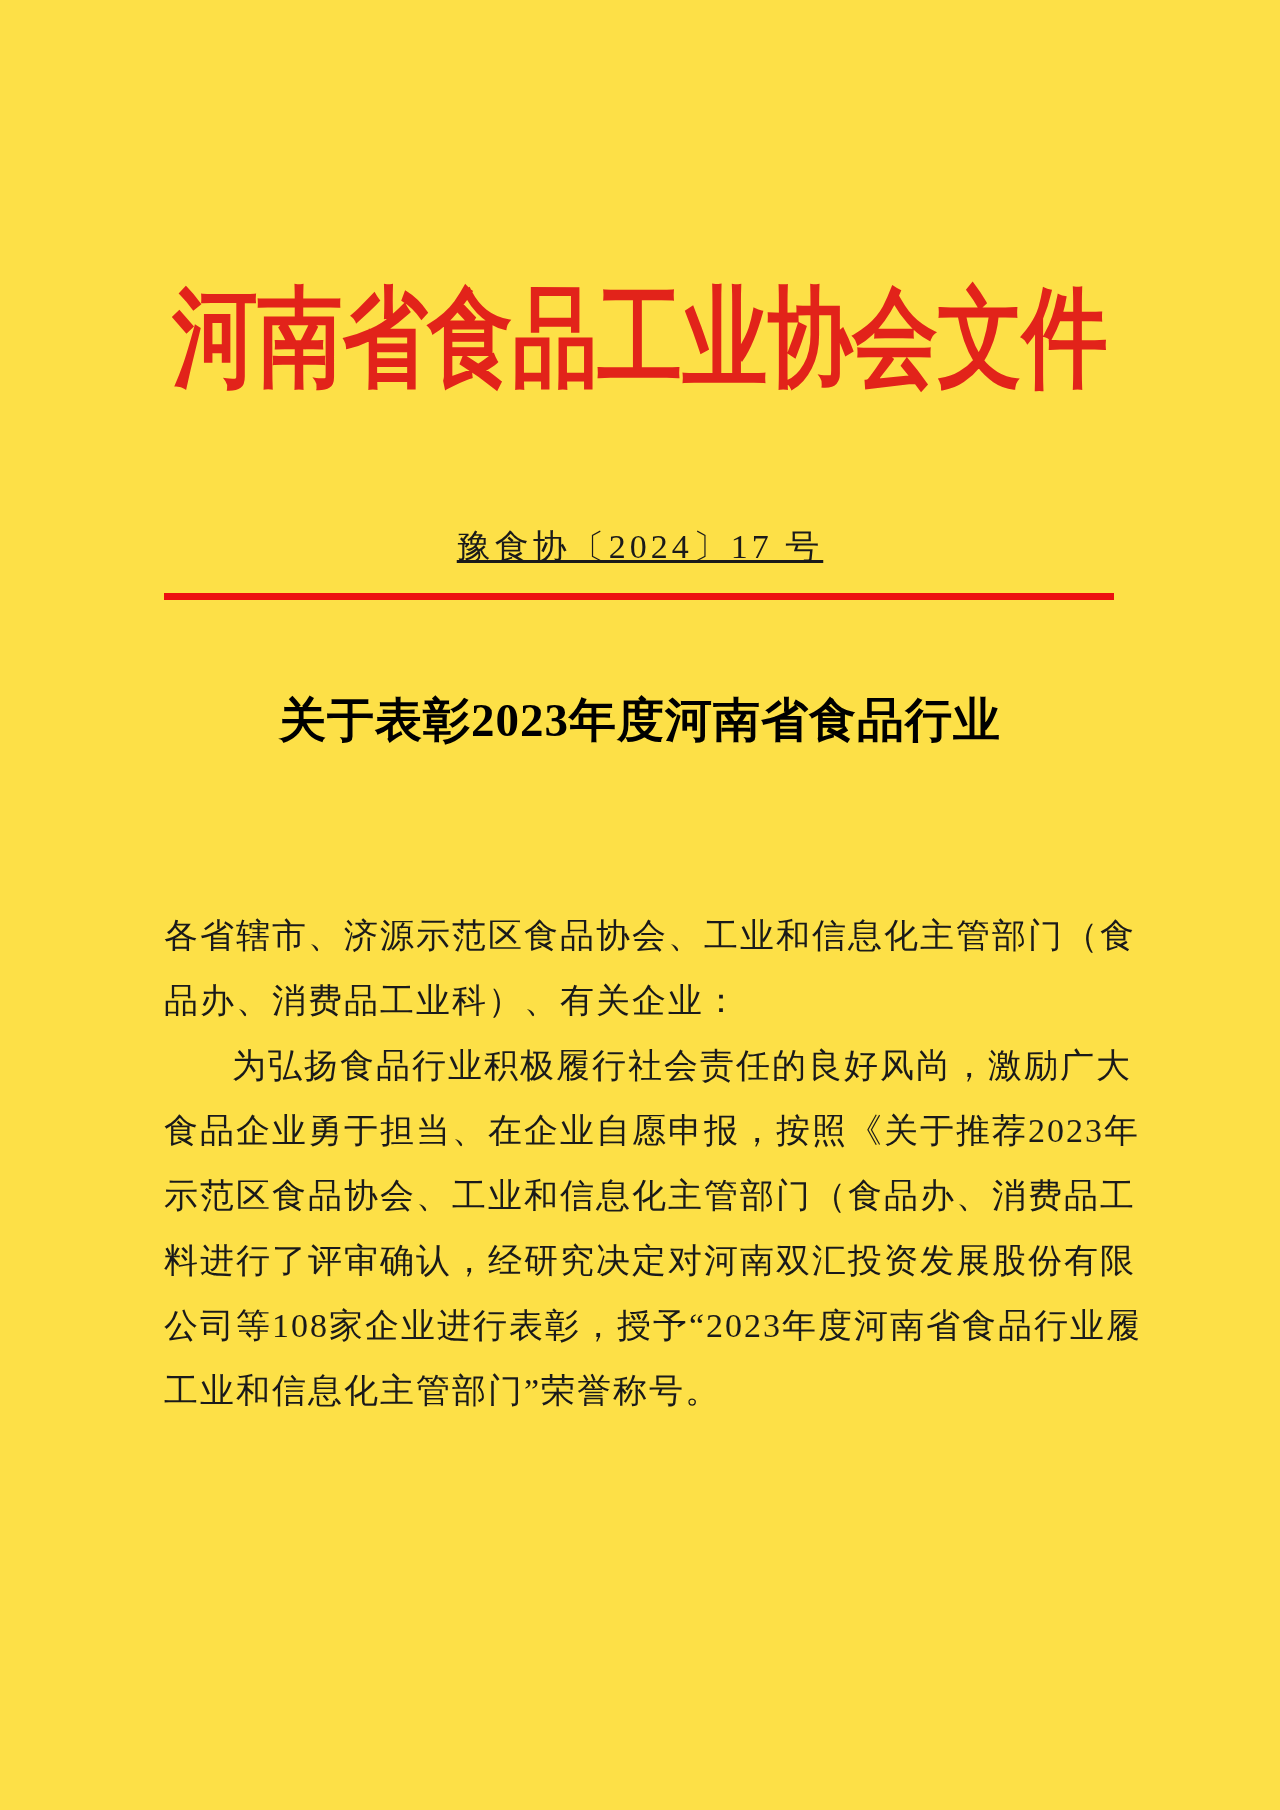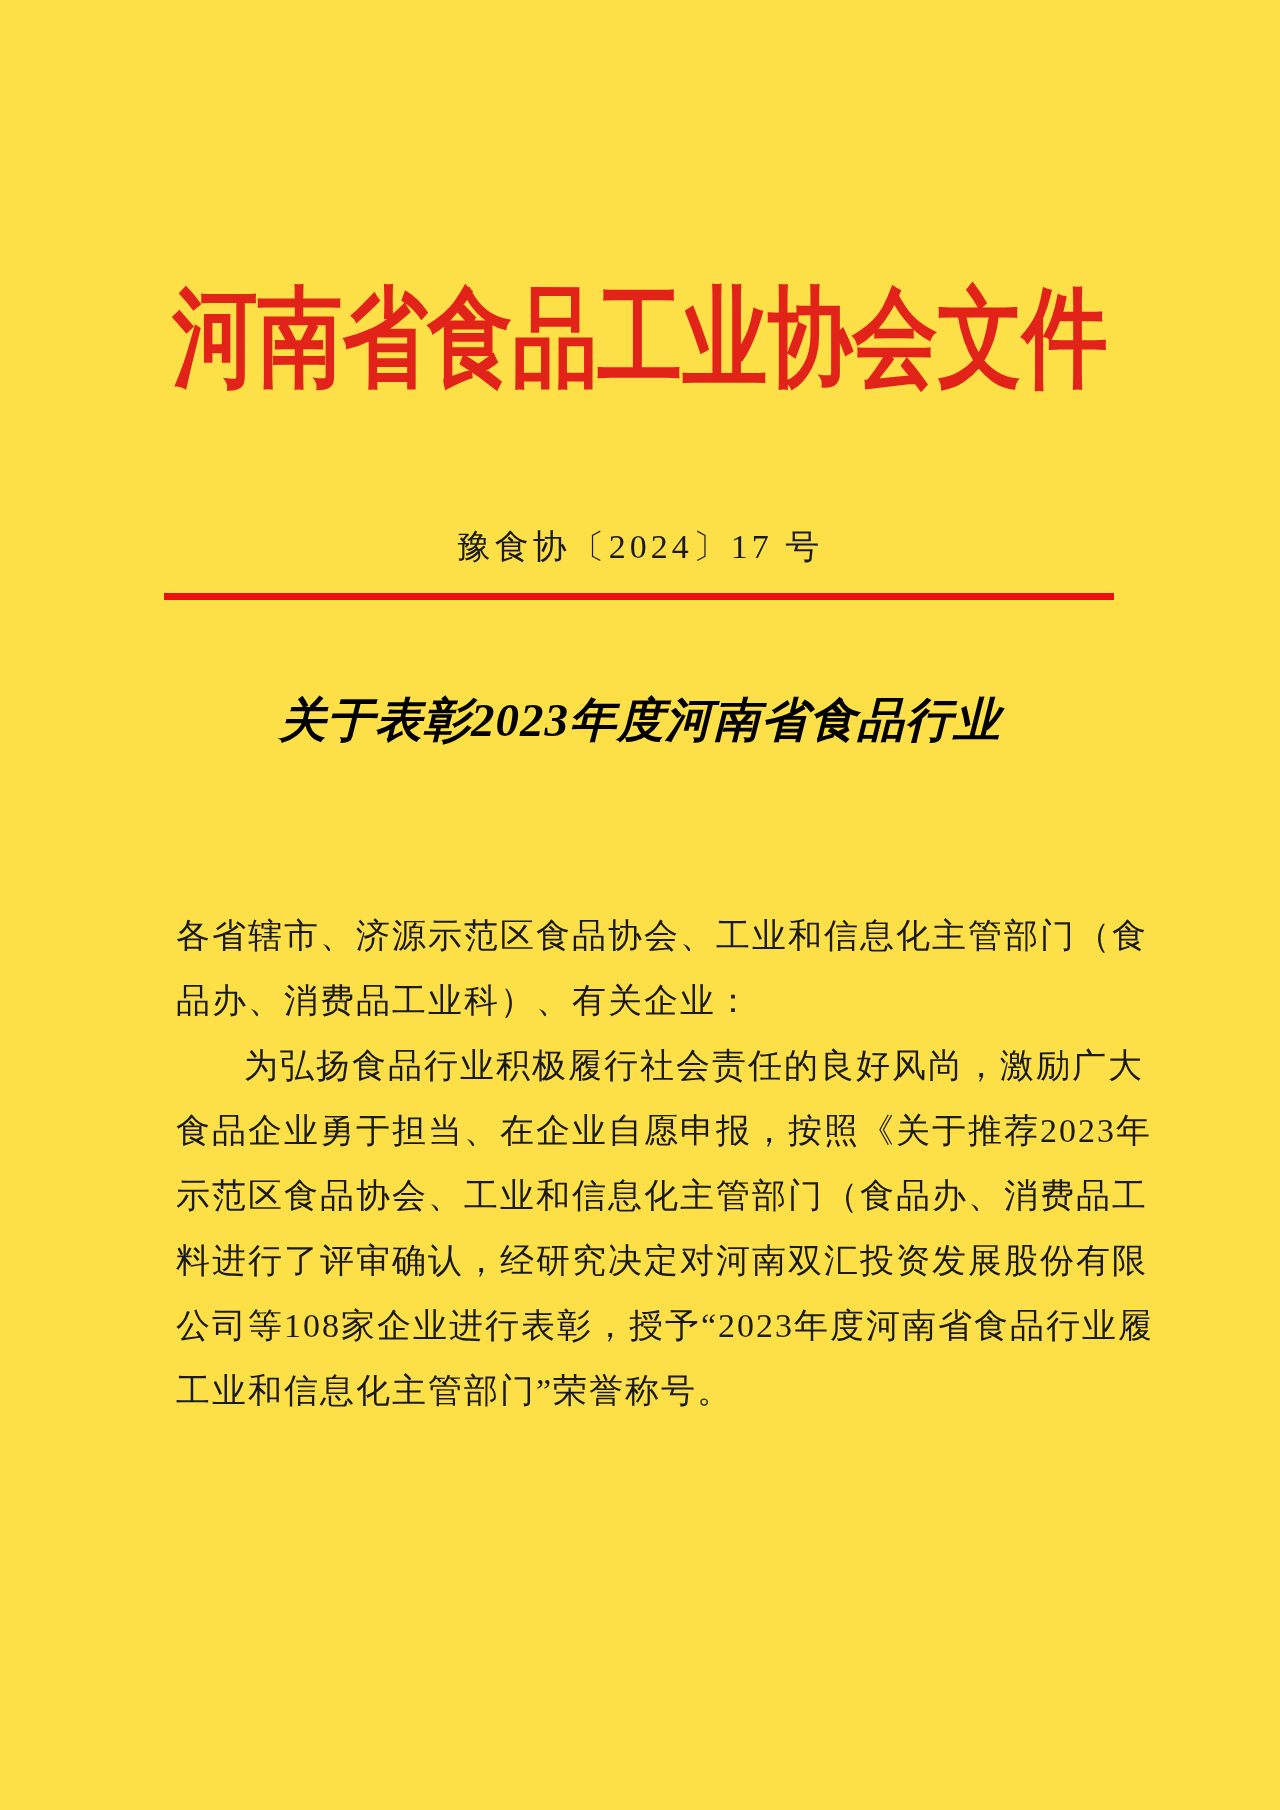--- a/index.html
+++ b/index.html
@@ -38,20 +38,21 @@
     position: absolute;
     top: 527px;
     left: 0;
     width: 100%;
     text-align: center;
     font-size: 34px;
     line-height: 40px;
     letter-spacing: 4px;
     color: #1a1a1a;
     white-space: nowrap;
+    text-decoration: underline;
   }
   
   .red-line {
     position: absolute;
     top: 593px;
     left: 164px;
     width: 950px;
     height: 7px;
     background: #ed1010;
   }
@@ -61,32 +62,31 @@
     top: 678px;
     left: 0;
     width: 100%;
     text-align: center;
     font-weight: bold;
     font-size: 47px;
     line-height: 84px;
     letter-spacing: 1px;
     color: #000000;
   }
-  .doc-title .title-line { white-space: nowrap; font-style: italic; }
+  .doc-title .title-line { white-space: nowrap; }
   
   .body-text {
     position: absolute;
     top: 903px;
     left: 164px;
     width: 978px;
     font-size: 34px;
     line-height: 65px;
     letter-spacing: 2px;
     color: #1a1a1a;
-    margin-left: 12px;
   }
   .body-line { white-space: nowrap; }
   .body-line.indent { text-indent: 2em; }
 </style>
 </head>
 <body>
 
 <div class="page">
 
   <div class="org-title" style="color: rgb(226, 35, 26);">河南省食品工业协会文件</div>

